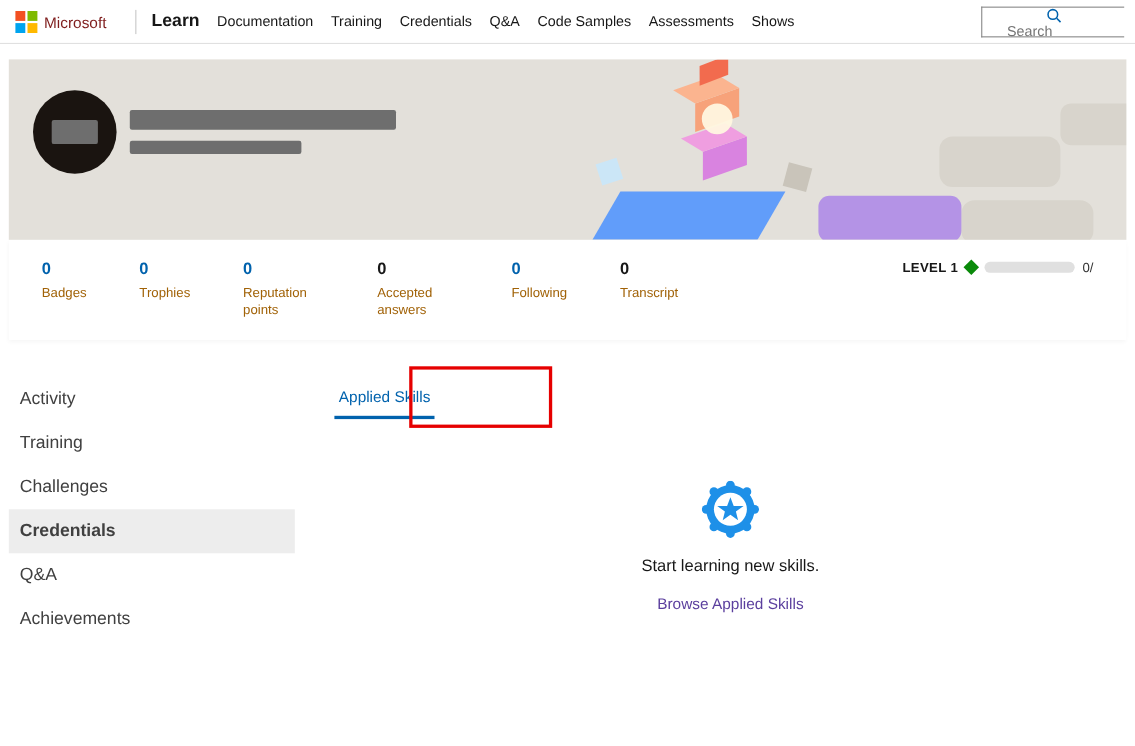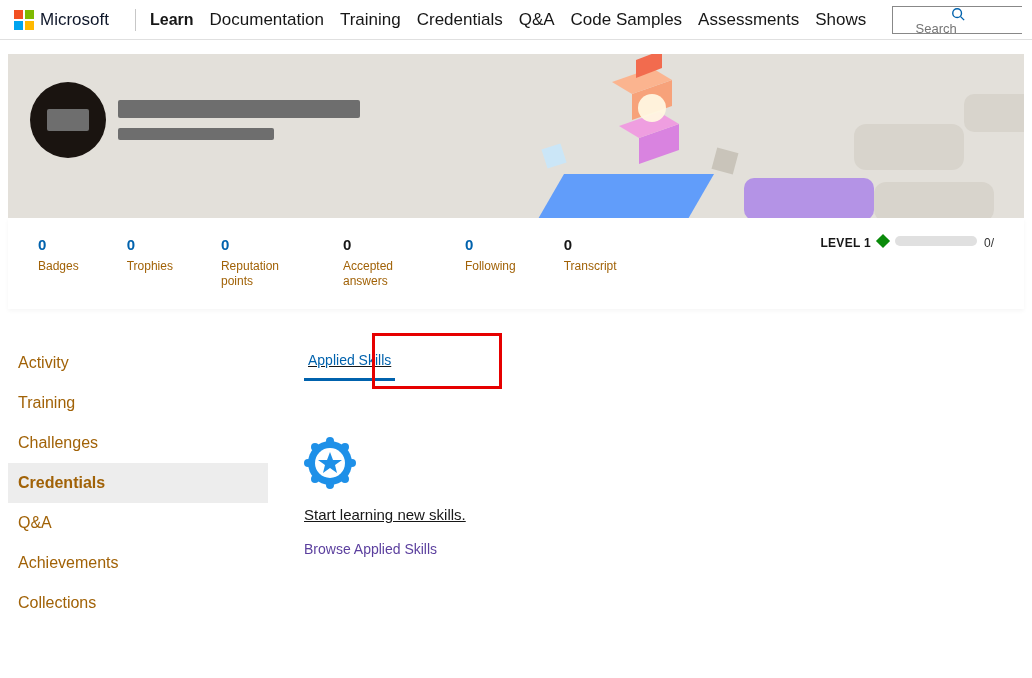--- a/index.html
+++ b/index.html
@@ -10,25 +10,25 @@
   .top-nav {
     display: flex; align-items: center; height: 40px;
     padding: 0 10px 0 14px; border-bottom: 1px solid #e0e0e0;
   }
   .ms-logo { width: 20px; height: 20px; display: grid; grid-template-columns: 1fr 1fr; grid-template-rows: 1fr 1fr; gap: 2px; margin-right: 6px; }
   .ms-logo span { display: block; }
   .ms-red { background: #f25022; }
   .ms-green { background: #7fba00; }
   .ms-blue { background: #00a4ef; }
   .ms-yellow { background: #ffb900; }
-  .brand-text { color: #0f172a; font-size: 17px; margin-right: 12px; }
+  .brand-text { color: #7f1d1d; font-size: 14px; margin-right: 12px; }
   .vdiv { width: 1px; height: 22px; background: #c7c7c7; margin: 0 14px; }
   .learn-text { font-weight: 600; font-size: 16px; margin-right: 16px; }
   .nav-links { display: flex; gap: 16px; }
-  .nav-links a { color: #171717; text-decoration: none; font-size: 17px; cursor: pointer; }
+  .nav-links a { color: #171717; text-decoration: none; font-size: 13px; cursor: pointer; }
   .search-box {
     margin-left: auto; display: flex; align-items: center;
     border: 1px solid #888; border-right: none; height: 28px;
     padding: 0 8px; min-width: 130px; flex-direction: column;
   }
   .search-box svg { flex: none; }
   .search-box input {
     border: none; outline: none; font-size: 13px; color: #555;
     margin-left: 6px; width: 90px; background: transparent;
   }
@@ -53,45 +53,45 @@
 
   
   .stats-bar {
     background: #fff; display: flex; align-items: flex-start;
     padding: 18px 30px 20px 30px; box-shadow: 0 2px 4px rgba(0,0,0,0.04);
   }
   .stat { margin-right: 48px; max-width: 74px; }
   .stat-num { font-weight: 600; font-size: 15px; }
   .stat-num.blue { color: #0062ad; }
   .stat-label { font-size: 12px; color: #a16207; margin-top: 6px; line-height: 1.25; }
-  .level-block { margin-left: auto; display: flex; gap: 7px; }
+  .level-block { margin-left: auto; display: flex; align-items: center; gap: 7px; }
   .level-label { font-weight: 600; font-size: 12px; letter-spacing: 0.3px; }
   .level-diamond { width: 10px; height: 10px; background: #0a8a0a; transform: rotate(45deg); }
   .level-bar { width: 82px; height: 10px; border-radius: 6px; background: #e0e0e0; }
   .level-frac { font-size: 12px; color: #333; }
 
   
   .main { display: flex; padding: 34px 8px 40px 8px; }
   .sidebar { width: 260px; flex: none; }
   .sidebar-item {
     padding: 11px 10px; font-size: 16px; cursor: pointer;
-    color: #a16207;
+    color: #404040;
   }
   .sidebar-item.active { background: #ededed; font-weight: 600; }
-  .content { flex: 1; padding-left: 36px; text-decoration: underline; }
+  .content { flex: 1; padding-left: 36px; }
 
   .tabs-row { display: flex; align-items: flex-end; position: relative; height: 38px; }
   .tab { padding: 8px 4px 10px 4px; margin-right: 24px; font-size: 14px; color: #171717; cursor: pointer; }
   .tab.active { color: #0062ad; border-bottom: 3px solid #0062ad; font-weight: 400; }
   .highlight-box {
     position: absolute; border: 3px solid #e60000;
     top: -10px; left: 68px; width: 130px; height: 56px; pointer-events: none;
   }
 
-  .empty-state { margin-top: 56px; }
+  .empty-state { margin-top: 56px; text-align: center; }
   .empty-state .badge-icon { display: inline-block; }
   .empty-text { margin-top: 14px; font-size: 15px; color: #171717; }
   .empty-link { margin-top: 18px; display: inline-block; color: #5b3f9e; font-size: 14px; text-decoration: none; cursor: pointer; }
 </style>
 </head>
 <body>
 
 <div class="top-nav">
   <div class="ms-logo">
     <span class="ms-red"></span>
@@ -192,21 +192,20 @@
 </div>
 
 <div class="main">
   <div class="sidebar">
     <div class="sidebar-item">Activity</div>
     <div class="sidebar-item">Training</div>
     <div class="sidebar-item">Challenges</div>
     <div class="sidebar-item active">Credentials</div>
     <div class="sidebar-item">Q&amp;A</div>
     <div class="sidebar-item">Achievements</div>
-    <div class="sidebar-item">Collections</div>
   </div>
 
   <div class="content">
     <div class="tabs-row">
       <div class="tab active">Applied Skills</div>
       <div class="highlight-box"></div>
     </div>
 
     <div class="empty-state">
       <span class="badge-icon">

